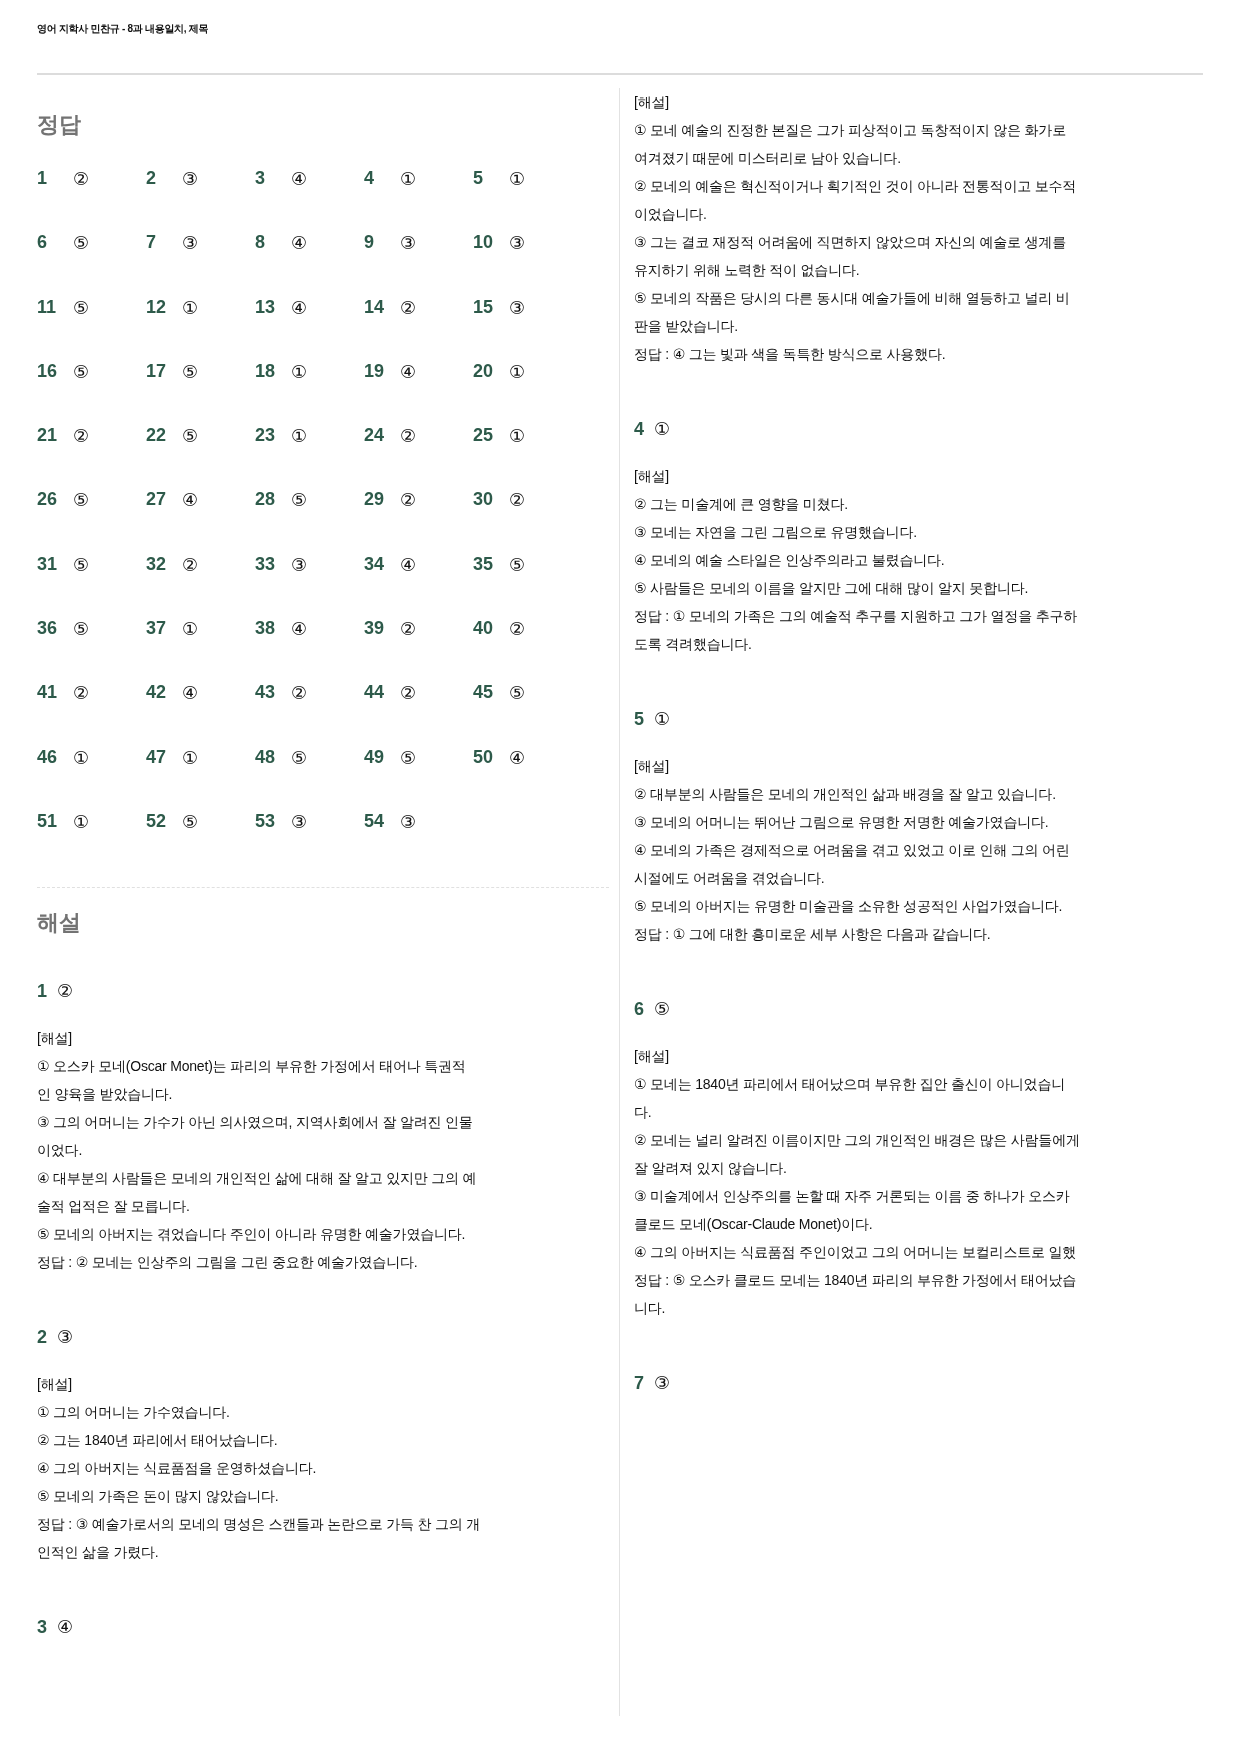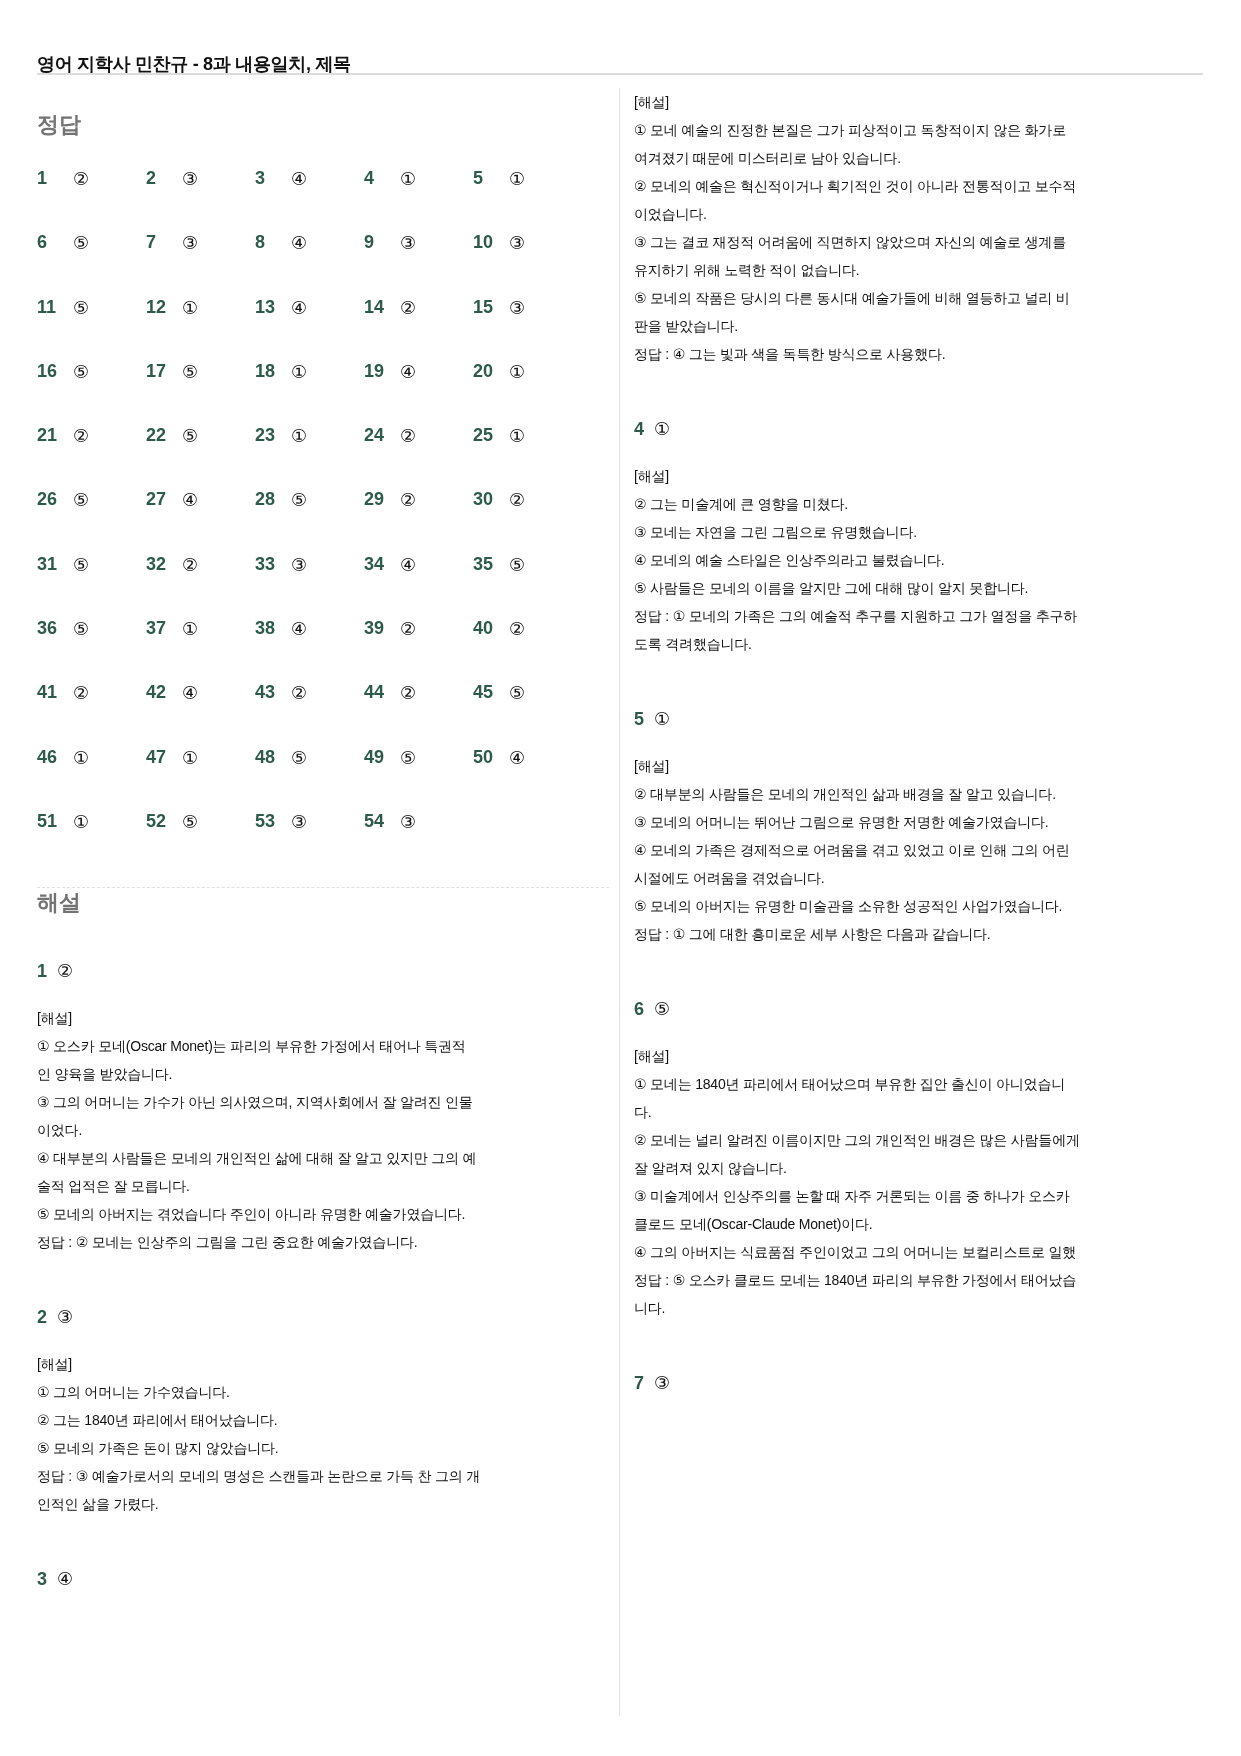--- a/index.html
+++ b/index.html
@@ -1,30 +1,30 @@
 <!DOCTYPE html>
 <html><head>
   <meta charset="utf-8">
   <style>
     * { box-sizing: border-box; margin: 0; padding: 0; }
     html, body { width: 1241px; height: 1756px; background: #ffffff; overflow: hidden; }
     body { font-family: "Liberation Sans", "DejaVu Sans", sans-serif; color: #111; position: relative; }
-    .doc-title { position: absolute; left: 37px; top: 52px; font-size: 18px; font-weight: bold; letter-spacing: -0.3px; }
+    .doc-title { position: absolute; left: 37px; top: 22px; font-size: 10px; font-weight: bold; letter-spacing: -0.3px; }
     .header-rule { position: absolute; left: 37px; top: 73px; width: 1166px; height: 2px; background: #dcdcdc; }
     .col-divider { position: absolute; left: 619px; top: 88px; width: 1px; height: 1628px; background: #e2e2e2; }
     .left-col { position: absolute; left: 37px; top: 88px; width: 572px; }
     .right-col { position: absolute; left: 634px; top: 88px; width: 575px; }
     .section-title { font-size: 22px; font-weight: bold; color: #737373; }
     .answers-title { margin-top: 22px; }
     .answer-grid { margin-top: 28px; display: grid; grid-template-columns: repeat(5, 109px); row-gap: 0; }
     .answer-cell { height: 64.3px; display: flex; align-items: flex-start; font-size: 18px; }
     .answer-num { width: 36px; font-weight: bold; color: #2d5a4a; }
     .answer-choice { color: #111; font-size: 18px; }
     .dashed-rule { margin-top: 12px; border-top: 1px dashed #e0e0e0; width: 572px; }
-    .expl-title { }
+    .expl-title { margin-top: 20px; }
     .q-head { display: flex; font-size: 18px; align-items: center; }
     .q-num { font-weight: bold; color: #2d5a4a; margin-right: 10px; }
     .q-choice { color: #111; }
     .q-block { margin-top: 0; }
     .expl-body { margin-top: 22px; font-size: 14px; line-height: 28px; letter-spacing: -0.2px; }
     .expl-line { display: block; }
   </style>
 </head>
 <body>
 
@@ -275,20 +275,21 @@
       <div style="height: 50px;"></div>
       <div class="q-block">
         <div class="q-head">
           <span class="q-num">2</span>
           <span class="q-choice">③</span>
         </div>
         <div class="expl-body">
           <span class="expl-line">[해설]</span>
           <span class="expl-line">① 그의 어머니는 가수였습니다.</span>
           <span class="expl-line">② 그는 1840년 파리에서 태어났습니다.</span>
+          <span class="expl-line">④ 그의 아버지는 식료품점을 운영하셨습니다.</span>
           <span class="expl-line">⑤ 모네의 가족은 돈이 많지 않았습니다.</span>
           <span class="expl-line">정답 : ③ 예술가로서의 모네의 명성은 스캔들과 논란으로 가득 찬 그의 개</span>
           <span class="expl-line">인적인 삶을 가렸다.</span>
         </div>
       </div>
       <div style="height: 50px;"></div>
       <div class="q-block">
         <div class="q-head">
           <span class="q-num">3</span>
           <span class="q-choice">④</span>

